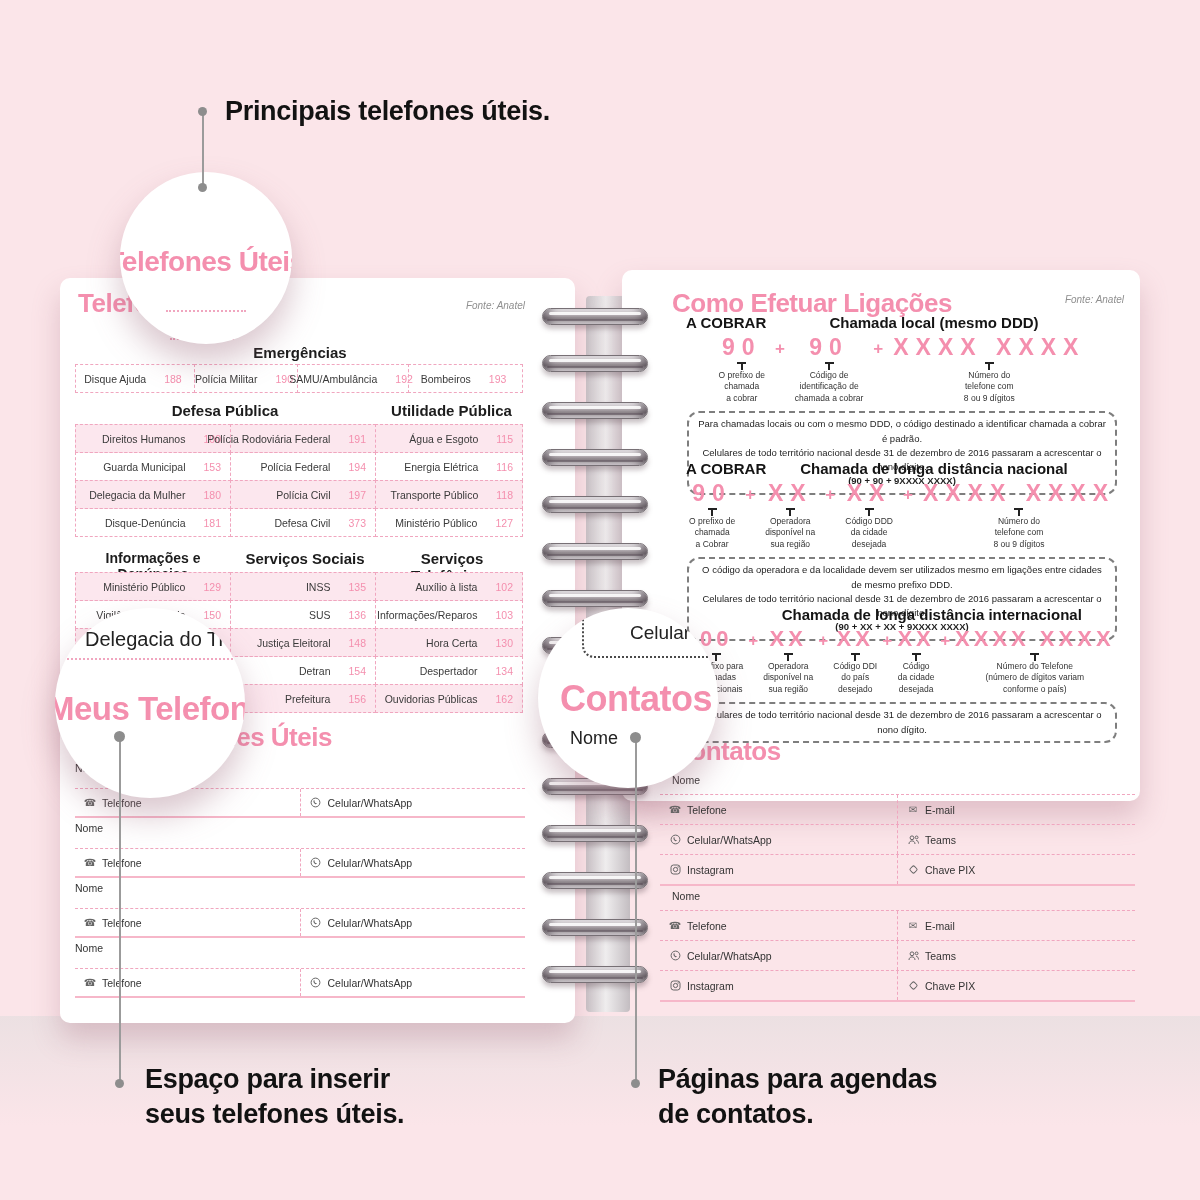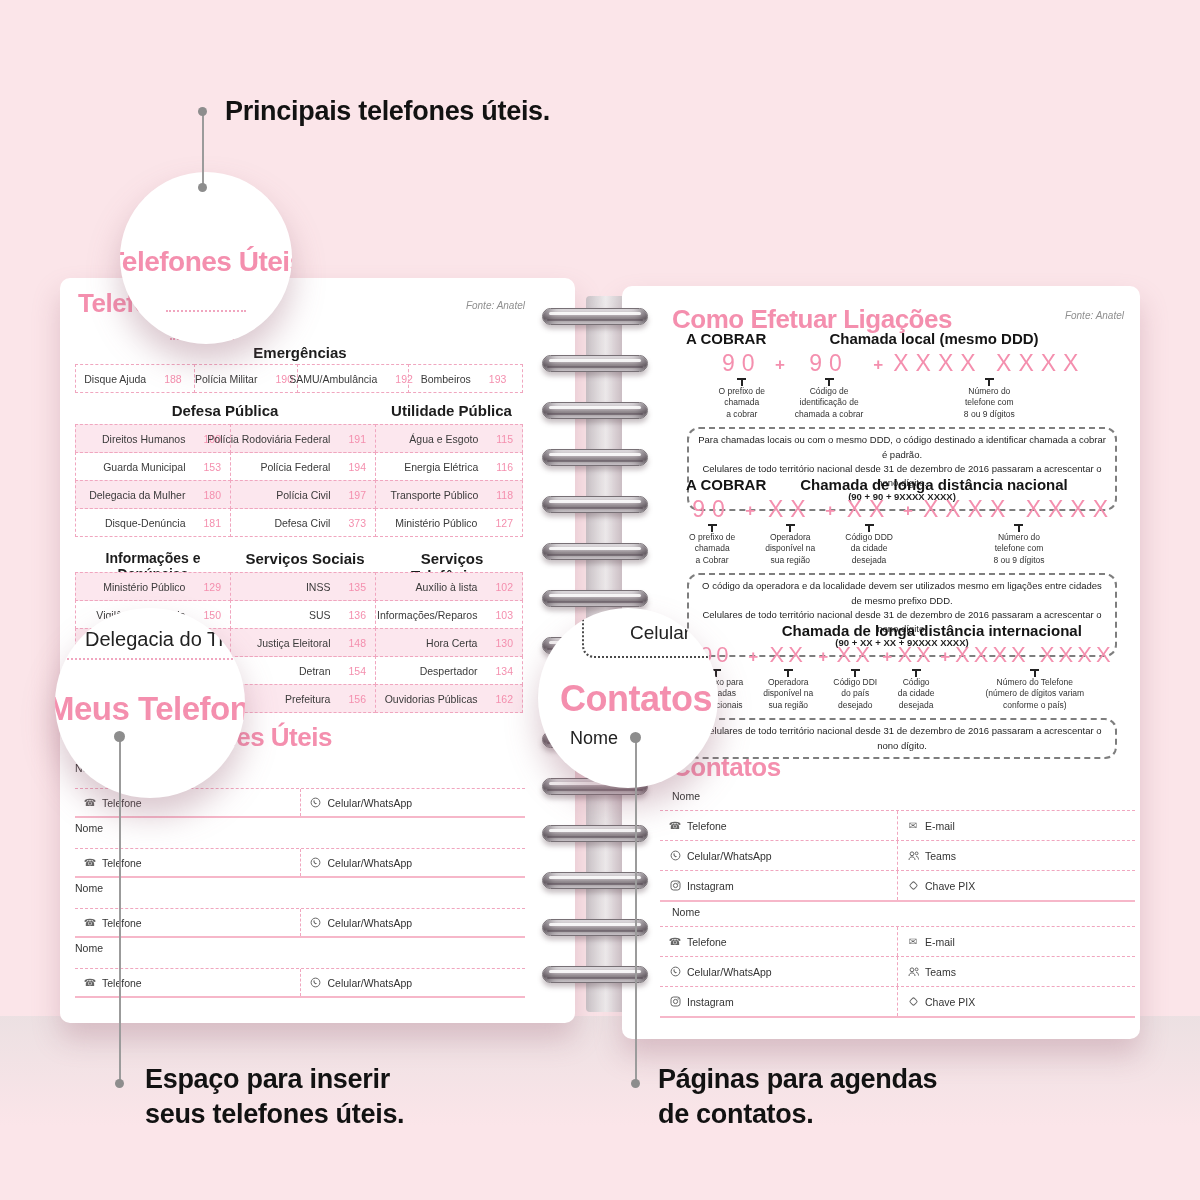--- a/index.html
+++ b/index.html
@@ -11,21 +11,21 @@
   body{
     width:1200px;height:1200px;position:relative;overflow:hidden;
     background:#fbe5e9;font-family:"Liberation Sans",sans-serif;color:var(--ink);
   }
   .floor{position:absolute;left:0;top:1016px;width:1200px;height:110px;z-index:1;
     background:linear-gradient(180deg,rgba(235,224,226,.95),rgba(251,229,233,0));}
   
   .page{position:absolute;background:#fff;border-radius:10px;z-index:10;
     box-shadow:0 16px 28px rgba(167,113,131,.32);}
   #left-page{left:60px;top:278px;width:515px;height:745px}
-  #right-page{left:622px;top:286px;width:518px;height:753px}
+  #right-page{left:622px;top:270px;width:518px;height:531px}
   .abs{position:absolute}
   .ptitle{position:absolute;font-weight:bold;font-size:26px;color:var(--pink);letter-spacing:-.5px;white-space:nowrap}
   .source{position:absolute;font-style:italic;font-size:10px;color:#8f8f8f;white-space:nowrap}
   .sechead{position:absolute;font-weight:bold;font-size:15px;color:#1c1c1c;text-align:center}
   .dotline{position:absolute;border-top:2px dotted var(--dash)}
   
   .grid{position:absolute;display:flex}
   .col{display:flex;flex-direction:column}
   .col+.col{margin-left:-1px}
   .tcell{border:1px dashed var(--dash);height:29px;display:flex;align-items:center;justify-content:flex-end;
@@ -43,21 +43,21 @@
   .mcell+.mcell{border-left:1px dashed var(--dash)}
   .ic{display:inline-flex;width:14px;justify-content:center;margin-right:5px;color:#666;font-size:10px;align-items:center}
   
   .csec{position:absolute;left:56px;width:448px}
   .csec-head{display:flex;align-items:baseline}
   .csec-tag{width:112px;font-weight:bold;font-size:15px;color:#141414;padding-left:8px;white-space:nowrap}
   .csec-title{flex:1;text-align:center;font-weight:bold;font-size:15px;color:#141414;white-space:nowrap}
   .csec-sp{width:48px}
   .frow{display:flex;justify-content:center;align-items:flex-start;margin-top:5px}
   .fgroup{display:flex;flex-direction:column;align-items:center;min-width:38px}
-  .fdigits{font-size:23px;font-weight:normal;color:var(--pink);letter-spacing:7px;line-height:1;white-space:nowrap}
+  .fdigits{font-size:23px;font-weight:bold;color:var(--pink);letter-spacing:7px;line-height:1;white-space:nowrap}
   .fplus{font-size:17px;font-weight:bold;color:var(--pink);margin:3px 10px 0}
   .s3 .fdigits{font-size:22px;letter-spacing:4px}
   .s3 .fplus{margin:3px 5px 0}
   .tarrow{width:9px;height:7px;border-top:2px solid #222;position:relative;margin:3px auto 1px}
   .tarrow:after{content:"";position:absolute;left:50%;top:0;transform:translateX(-50%);width:2px;height:6px;background:#222}
   .flines{display:flex;flex-direction:column;align-items:center;font-size:8.5px;color:#333;line-height:1.35;text-align:center}
   .flines span{white-space:nowrap}
   .fnote{margin:7px auto 0;width:430px;border:2px dashed #7e7e7e;border-radius:12px;padding:4px 8px;
     font-size:9.5px;color:#1e1e1e;text-align:center;line-height:1.5}
   .fnote .bold{font-weight:bold}

